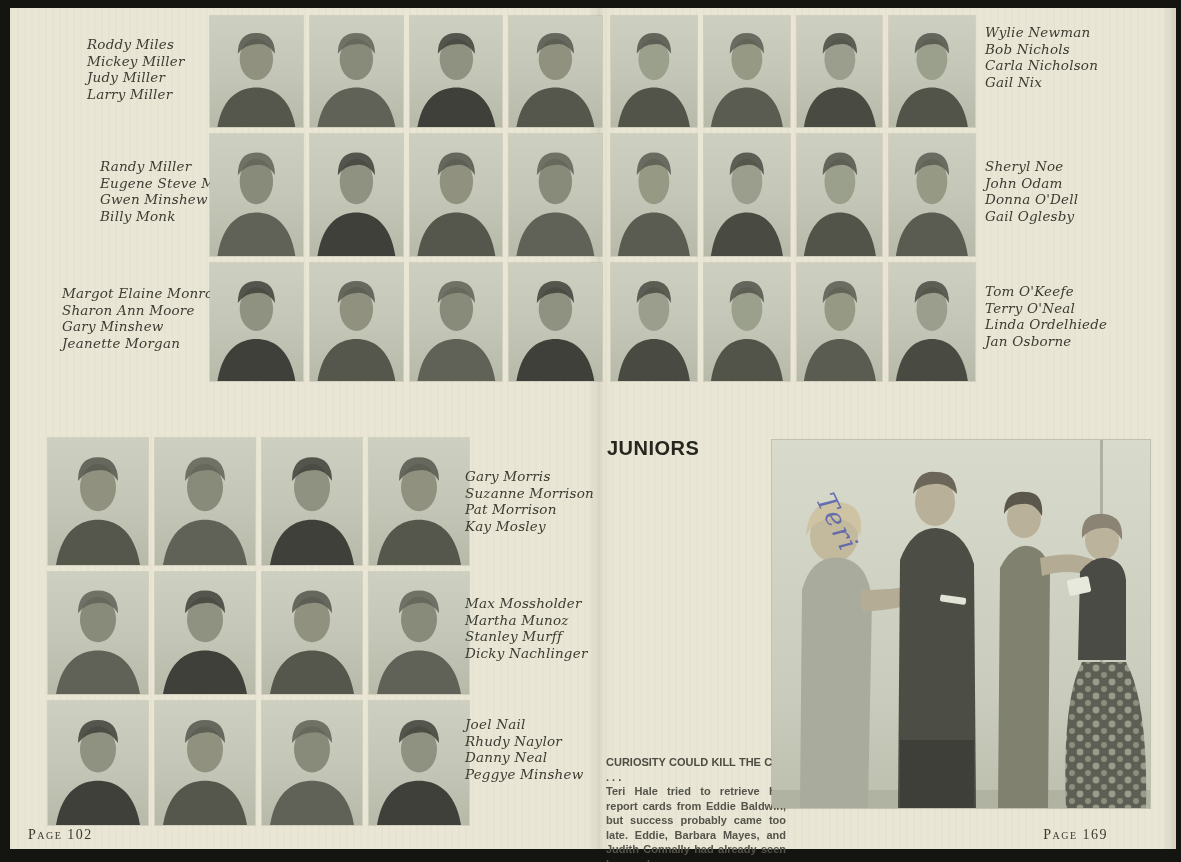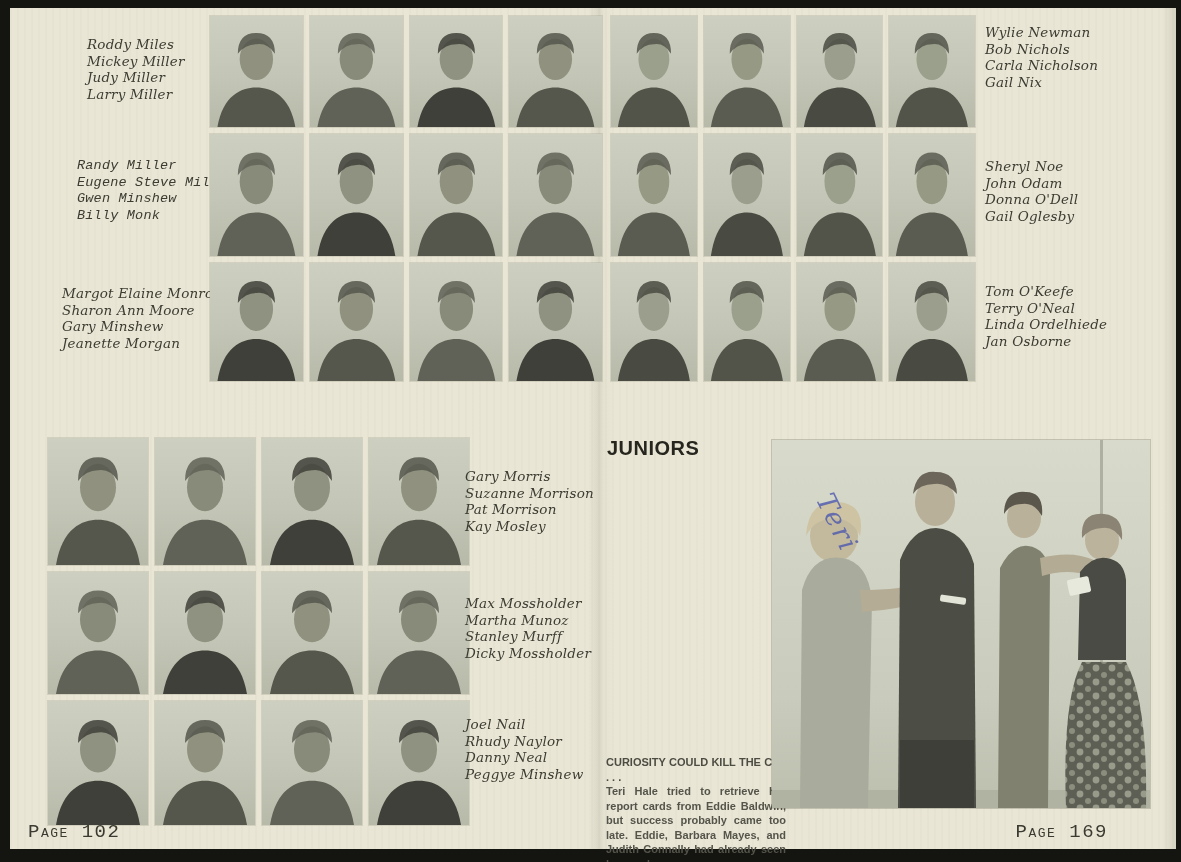--- a/index.html
+++ b/index.html
@@ -38,40 +38,40 @@
   .caption .cap-title{display:block;color:#4c4c42;}
 
   .bigphoto{position:absolute;left:762px;top:432px;width:378px;height:368px;
         background:#ced1c1;box-shadow:0 0 0 1px rgba(80,80,60,0.25);overflow:hidden;}
   .bigphoto svg{position:absolute;left:0;top:0;width:100%;height:100%;}
   .signature{position:absolute;left:66px;top:48px;
         font-family:"DejaVu Serif",serif;font-style:italic;font-size:27px;
         color:#4d58ae;opacity:.8;transform:rotate(64deg);transform-origin:left top;
         letter-spacing:2px;}
 
-  .footer{position:absolute;bottom:6px;font-size:19px;color:#3a3a30;
-        font-variant:small-caps;letter-spacing:1.5px;font-family:Liberation Mono, monospace;}
+  .footer{position:absolute;bottom:6px;font-size:14px;color:#3a3a30;
+        font-variant:small-caps;letter-spacing:1.5px;font-family:Liberation Serif, serif;}
   .footer.left{left:18px;}
   .footer.right{right:68px;}
 </style>
 </head>
 <body>
 
 <div class="scan">
   <div class="paper">
     <div class="gutter"></div>
     <div class="edge-right"></div>
 
     <div class="names" style="left:77px;top:28px;">
         <span class="name-line">Roddy Miles</span>
         <span class="name-line">Mickey Miller</span>
         <span class="name-line">Judy Miller</span>
         <span class="name-line">Larry Miller</span>
       </div>
-    <div class="names" style="left:67px;top:150px;font-family:Liberation Mono, monospace;">
+    <div class="names" style="left:90px;top:150px;">
         <span class="name-line">Randy Miller</span>
         <span class="name-line">Eugene Steve Mills</span>
         <span class="name-line">Gwen Minshew</span>
         <span class="name-line">Billy Monk</span>
       </div>
     <div class="names" style="left:52px;top:277px;">
         <span class="name-line">Margot Elaine Monroe</span>
         <span class="name-line">Sharon Ann Moore</span>
         <span class="name-line">Gary Minshew</span>
         <span class="name-line">Jeanette Morgan</span>
@@ -359,21 +359,21 @@
     <div class="names" style="left:455px;top:460px;">
         <span class="name-line">Gary Morris</span>
         <span class="name-line">Suzanne Morrison</span>
         <span class="name-line">Pat Morrison</span>
         <span class="name-line">Kay Mosley</span>
       </div>
     <div class="names" style="left:455px;top:587px;">
         <span class="name-line">Max Mossholder</span>
         <span class="name-line">Martha Munoz</span>
         <span class="name-line">Stanley Murff</span>
-        <span class="name-line">Dicky Mossholder</span>
+        <span class="name-line">Dicky Nachlinger</span>
       </div>
     <div class="names" style="left:455px;top:708px;">
         <span class="name-line">Joel Nail</span>
         <span class="name-line">Rhudy Naylor</span>
         <span class="name-line">Danny Neal</span>
         <span class="name-line">Peggye Minshew</span>
       </div>
 
     <div class="juniors">JUNIORS</div>
 

